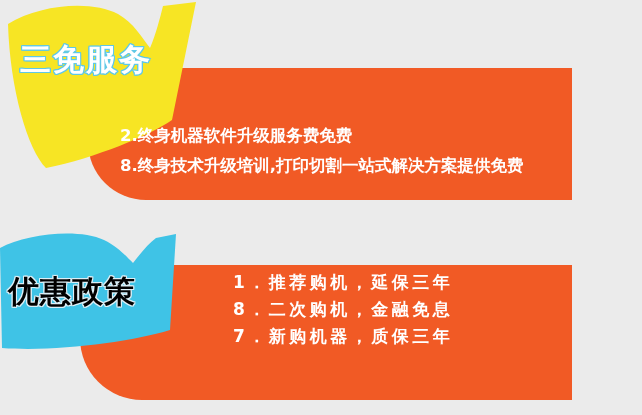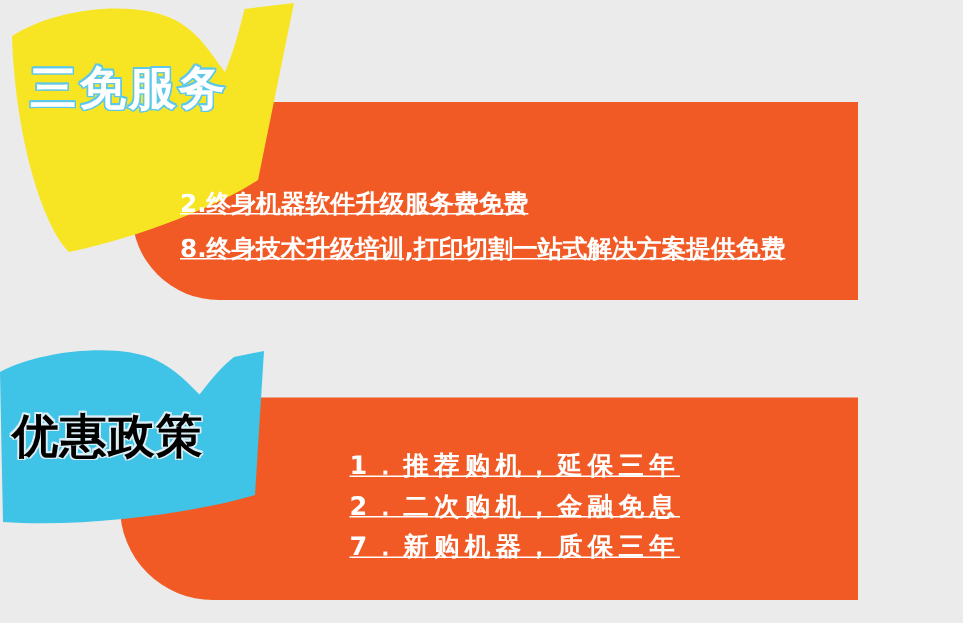--- a/index.html
+++ b/index.html
@@ -67,36 +67,35 @@
        1px -1px 0 #ddeff6, -1px 1px 0 #ddeff6;
   }
 
   .body-list {
     position: absolute;
     margin: 0;
     padding: 0;
     list-style: none;
     color: #ffffff;
     user-select: none;
-    text-decoration: underline;
   }
 
   #list-top {
     left: 120px;
     top: 121px;
     font-size: 16.5px;
     font-weight: bold;
     line-height: 30px;
     letter-spacing: 0px;
     white-space: nowrap;
   }
 
   #list-bottom {
     left: 233px;
-    top: 298px;
+    top: 269px;
     font-size: 17px;
     font-weight: bold;
     line-height: 27px;
     letter-spacing: 3.5px;
     white-space: nowrap;
   }
   #list-bottom li { font-weight: bold; }
 </style>
 </head>
 <body>
@@ -132,17 +131,17 @@
 
   <ul class="body-list" id="list-top">
     <li>2.终身机器软件升级服务费免费</li>
     <li>8.终身技术升级培训,打印切割一站式解决方案提供免费</li>
   </ul>
 
   <div class="section-title" id="title-bottom">优惠政策</div>
 
   <ul class="body-list" id="list-bottom">
     <li>1．推荐购机，延保三年</li>
-    <li>2．二次购机，金融免息</li>
+    <li>8．二次购机，金融免息</li>
     <li>7．新购机器，质保三年</li>
   </ul>
 
 </div>
 
 </body></html>

